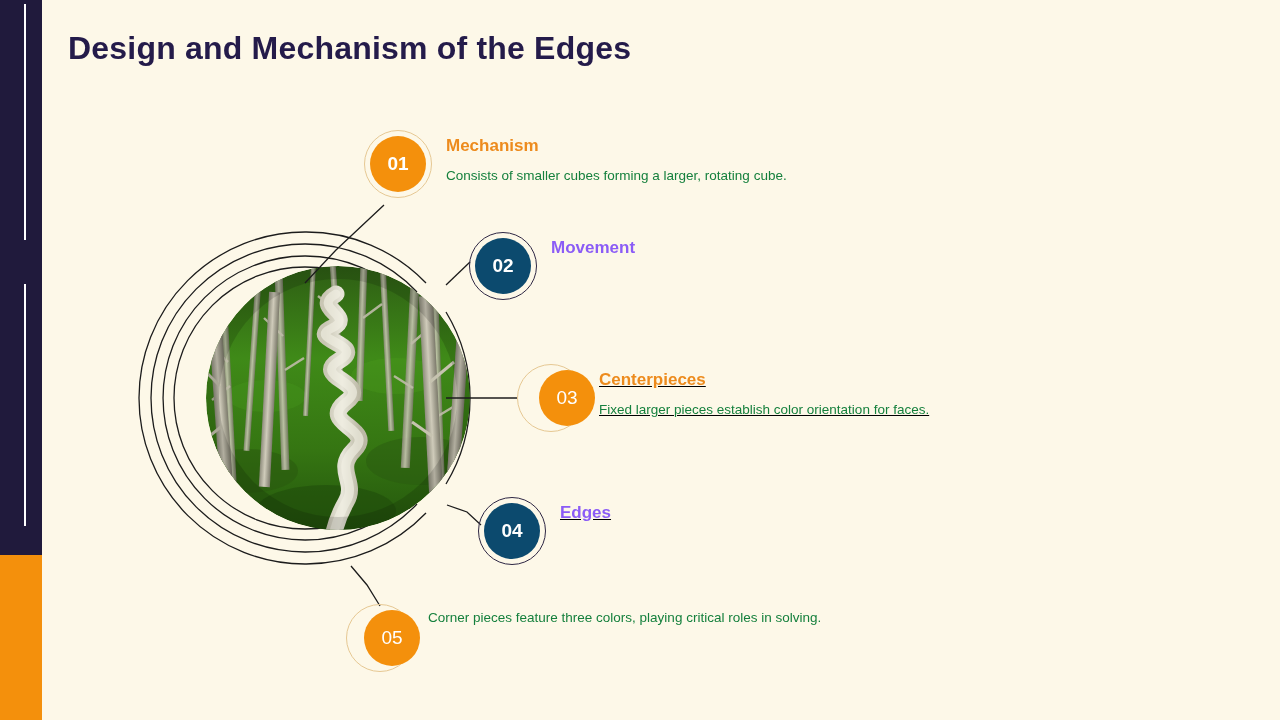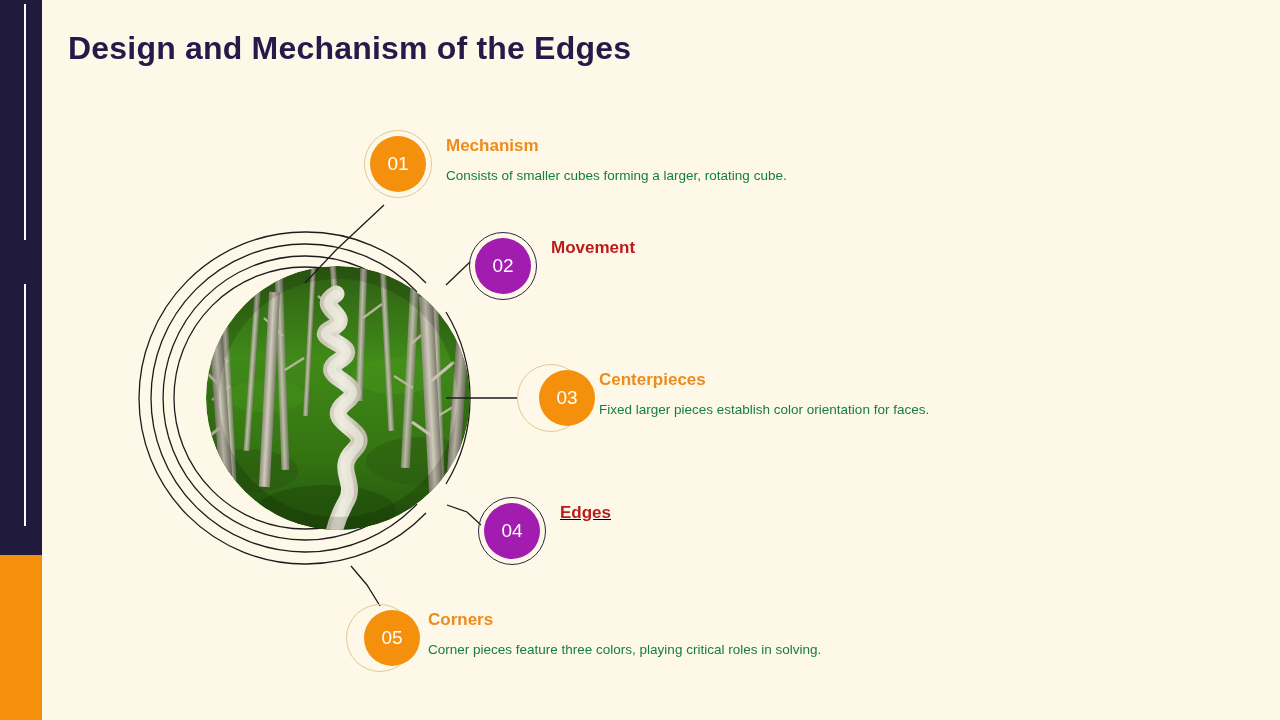--- a/index.html
+++ b/index.html
@@ -112,53 +112,53 @@
     position: absolute;
     width: 68px;
     height: 68px;
     border-radius: 50%;
     box-sizing: border-box;
     border-style: solid;
     border-width: 1.5px;
   }
   .badge.orange      { background: #F4900C; }
   .badge-ring.orange { border-color: #E6C893; }
-  .badge.navy        { background: #a21caf; }
+  .badge.navy        { background: #0c4a6e; font-weight: bold; }
   .badge-ring.navy   { border-color: #2E2744; }
 
   .step-text {
     position: absolute;
   }
   .step-title {
     font-size: 17px;
     font-weight: bold;
     margin: 0 0 12px 0;
     white-space: nowrap;
   }
   .step-title.orange { color: #ED8B1D; }
-  .step-title.navy   { color: #b91c1c; }
+  .step-title.navy   { color: #8b5cf6; }
   .step-desc {
     font-size: 13.5px;
     color: #15803d;
     margin: 0;
     white-space: nowrap;
   }
 
   
-  #step-1 .badge       { left: 370px; top: 136px; }
+  #step-1 .badge       { left: 370px; top: 136px; font-weight: bold; }
   #step-1 .badge-ring  { left: 364px; top: 130px; }
   #step-1 .step-text   { left: 446px; top: 136px; }
   
   #step-2 .badge       { left: 475px; top: 238px; }
   #step-2 .badge-ring  { left: 469px; top: 232px; }
   #step-2 .step-text   { left: 551px; top: 238px; }
   
   #step-3 .badge       { left: 539px; top: 370px; }
   #step-3 .badge-ring  { left: 517px; top: 364px; }
-  #step-3 .step-text   { left: 599px; top: 370px; }
+  #step-3 .step-text   { left: 599px; top: 370px; text-decoration: underline; }
   
   #step-4 .badge       { left: 484px; top: 503px; }
   #step-4 .badge-ring  { left: 478px; top: 497px; }
   #step-4 .step-text   { left: 560px; top: 503px; text-decoration: underline; }
   
   #step-5 .badge       { left: 364px; top: 610px; }
   #step-5 .badge-ring  { left: 346px; top: 604px; }
   #step-5 .step-text   { left: 428px; top: 610px; }
 </style>
 </head>
@@ -351,16 +351,15 @@
   <div class="badge navy">04</div>
   <div class="step-text">
     <p class="step-title navy">Edges</p>
   </div>
 </div>
 
 <div class="step" id="step-5">
   <div class="badge-ring orange"></div>
   <div class="badge orange">05</div>
   <div class="step-text">
-    <p class="step-title orange">Corners</p>
     <p class="step-desc">Corner pieces feature three colors, playing critical roles in solving.</p>
   </div>
 </div>
 
 </body></html>

